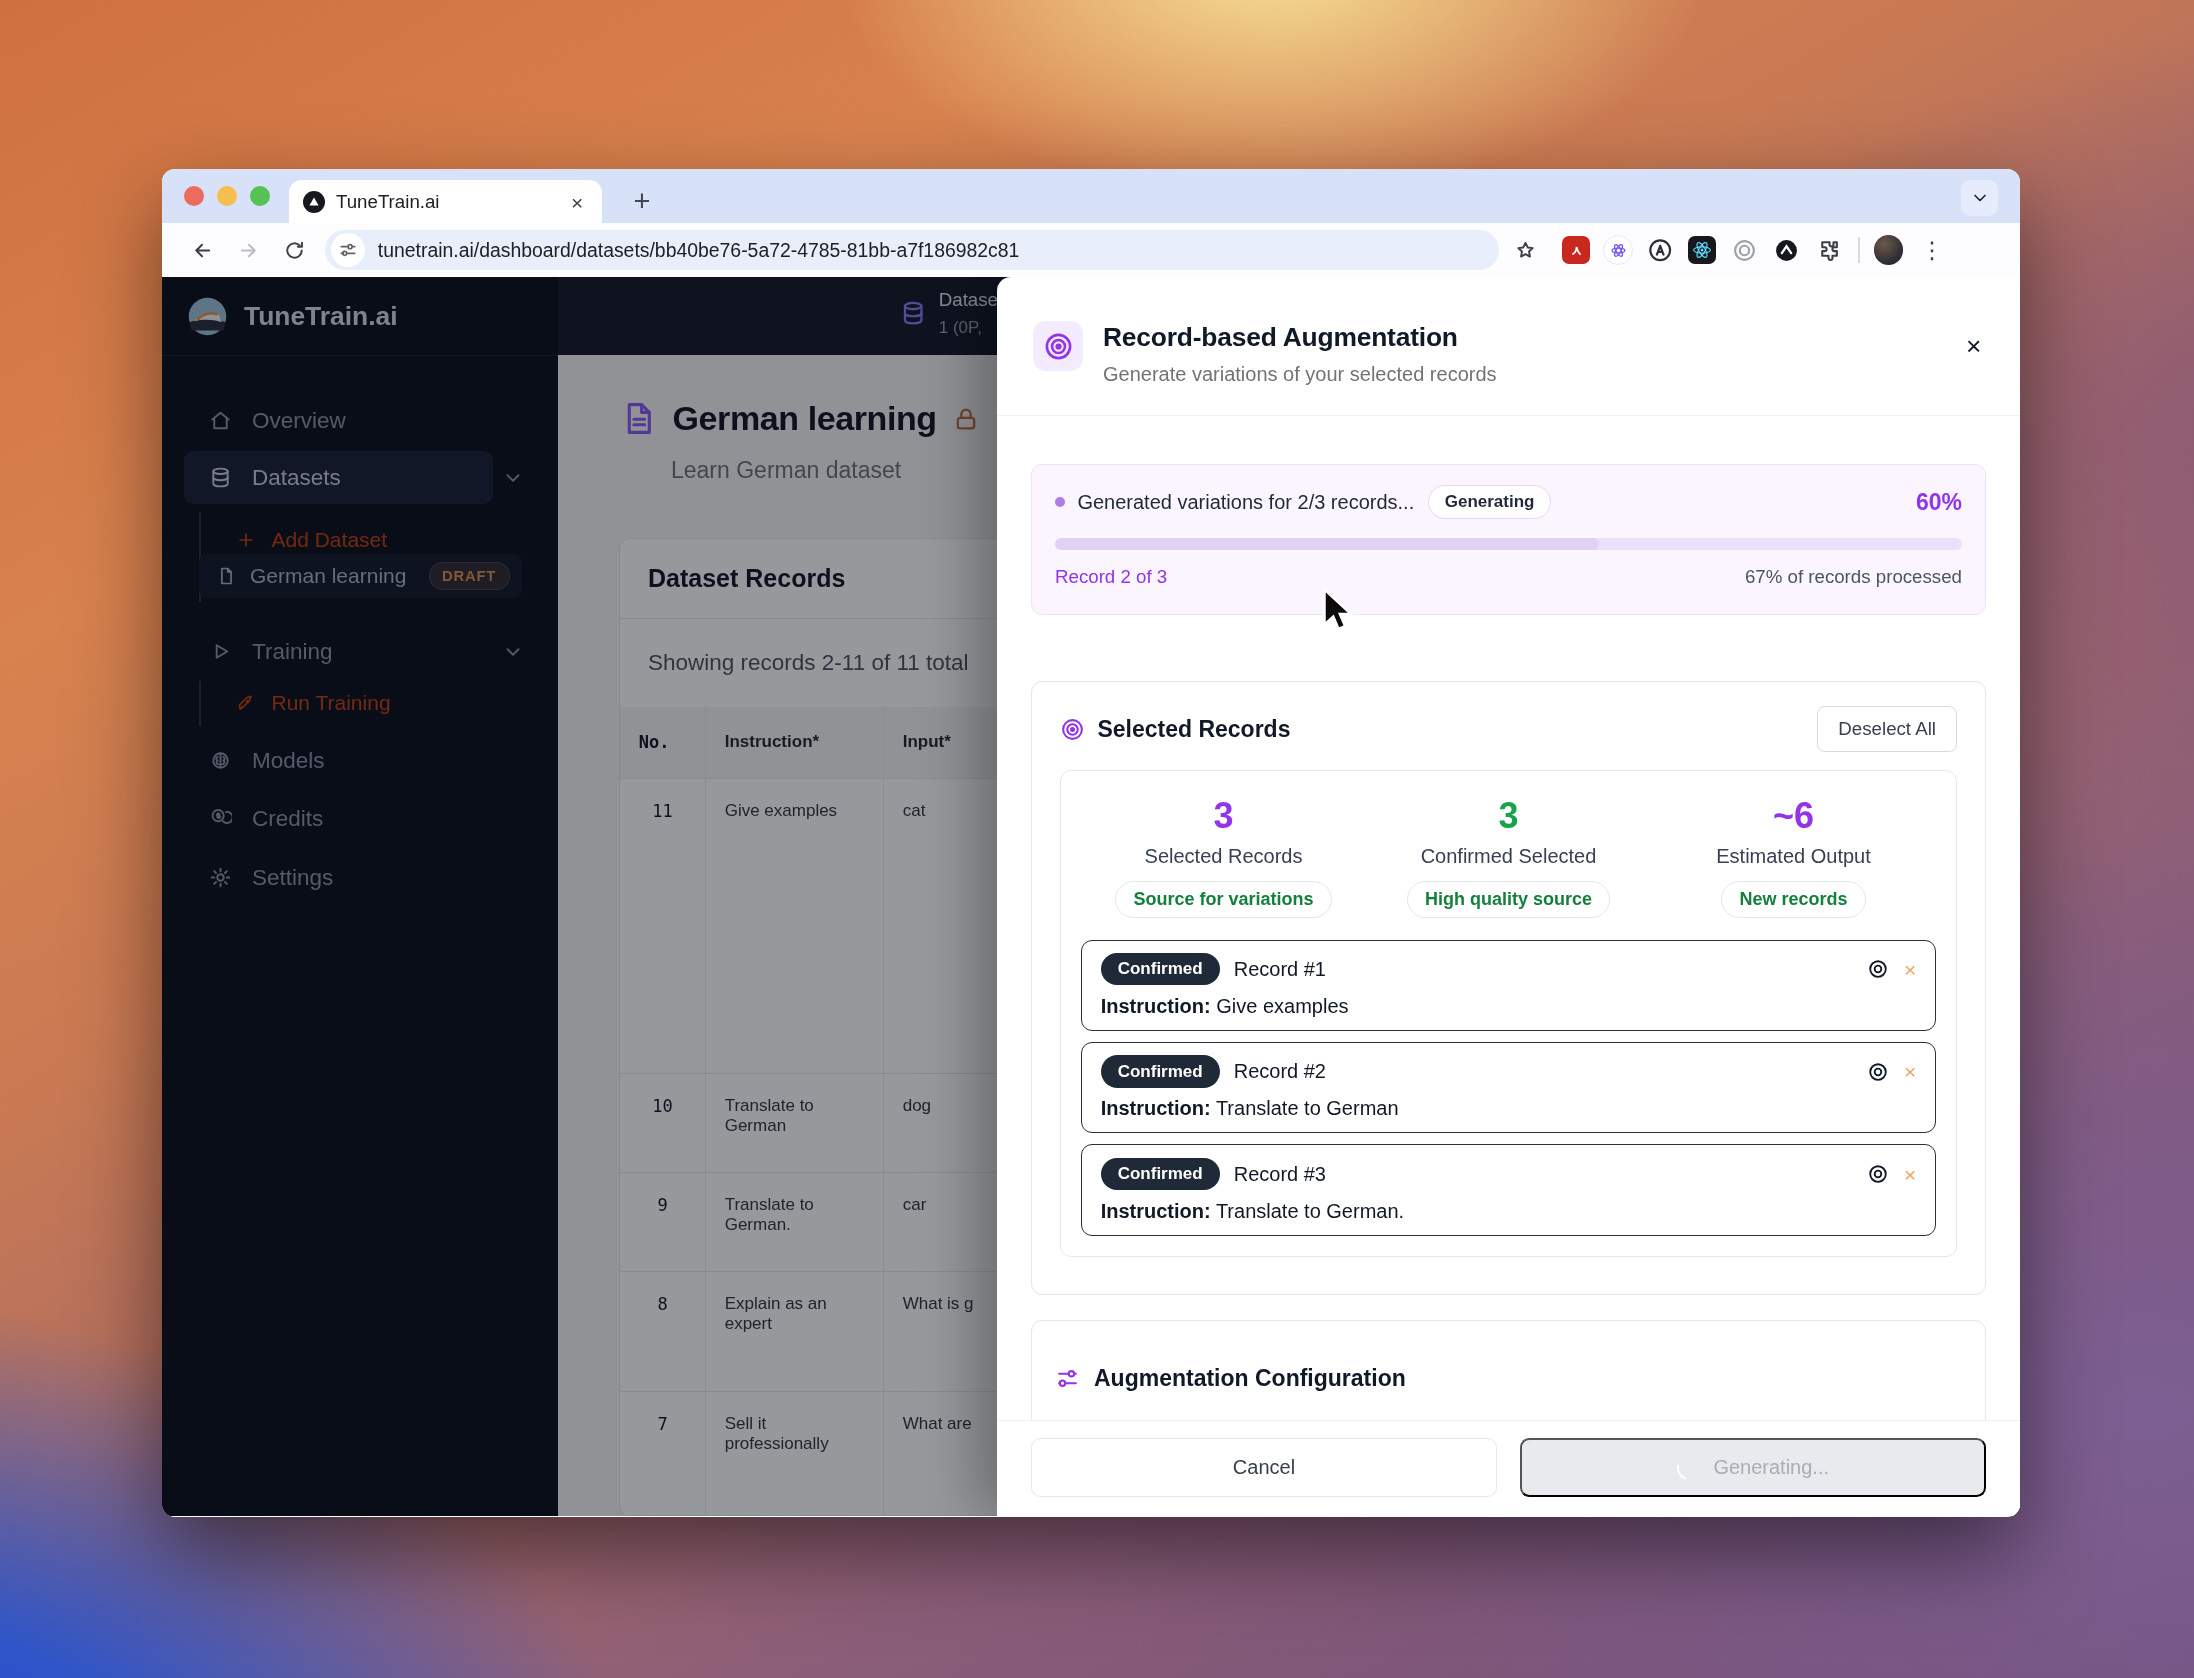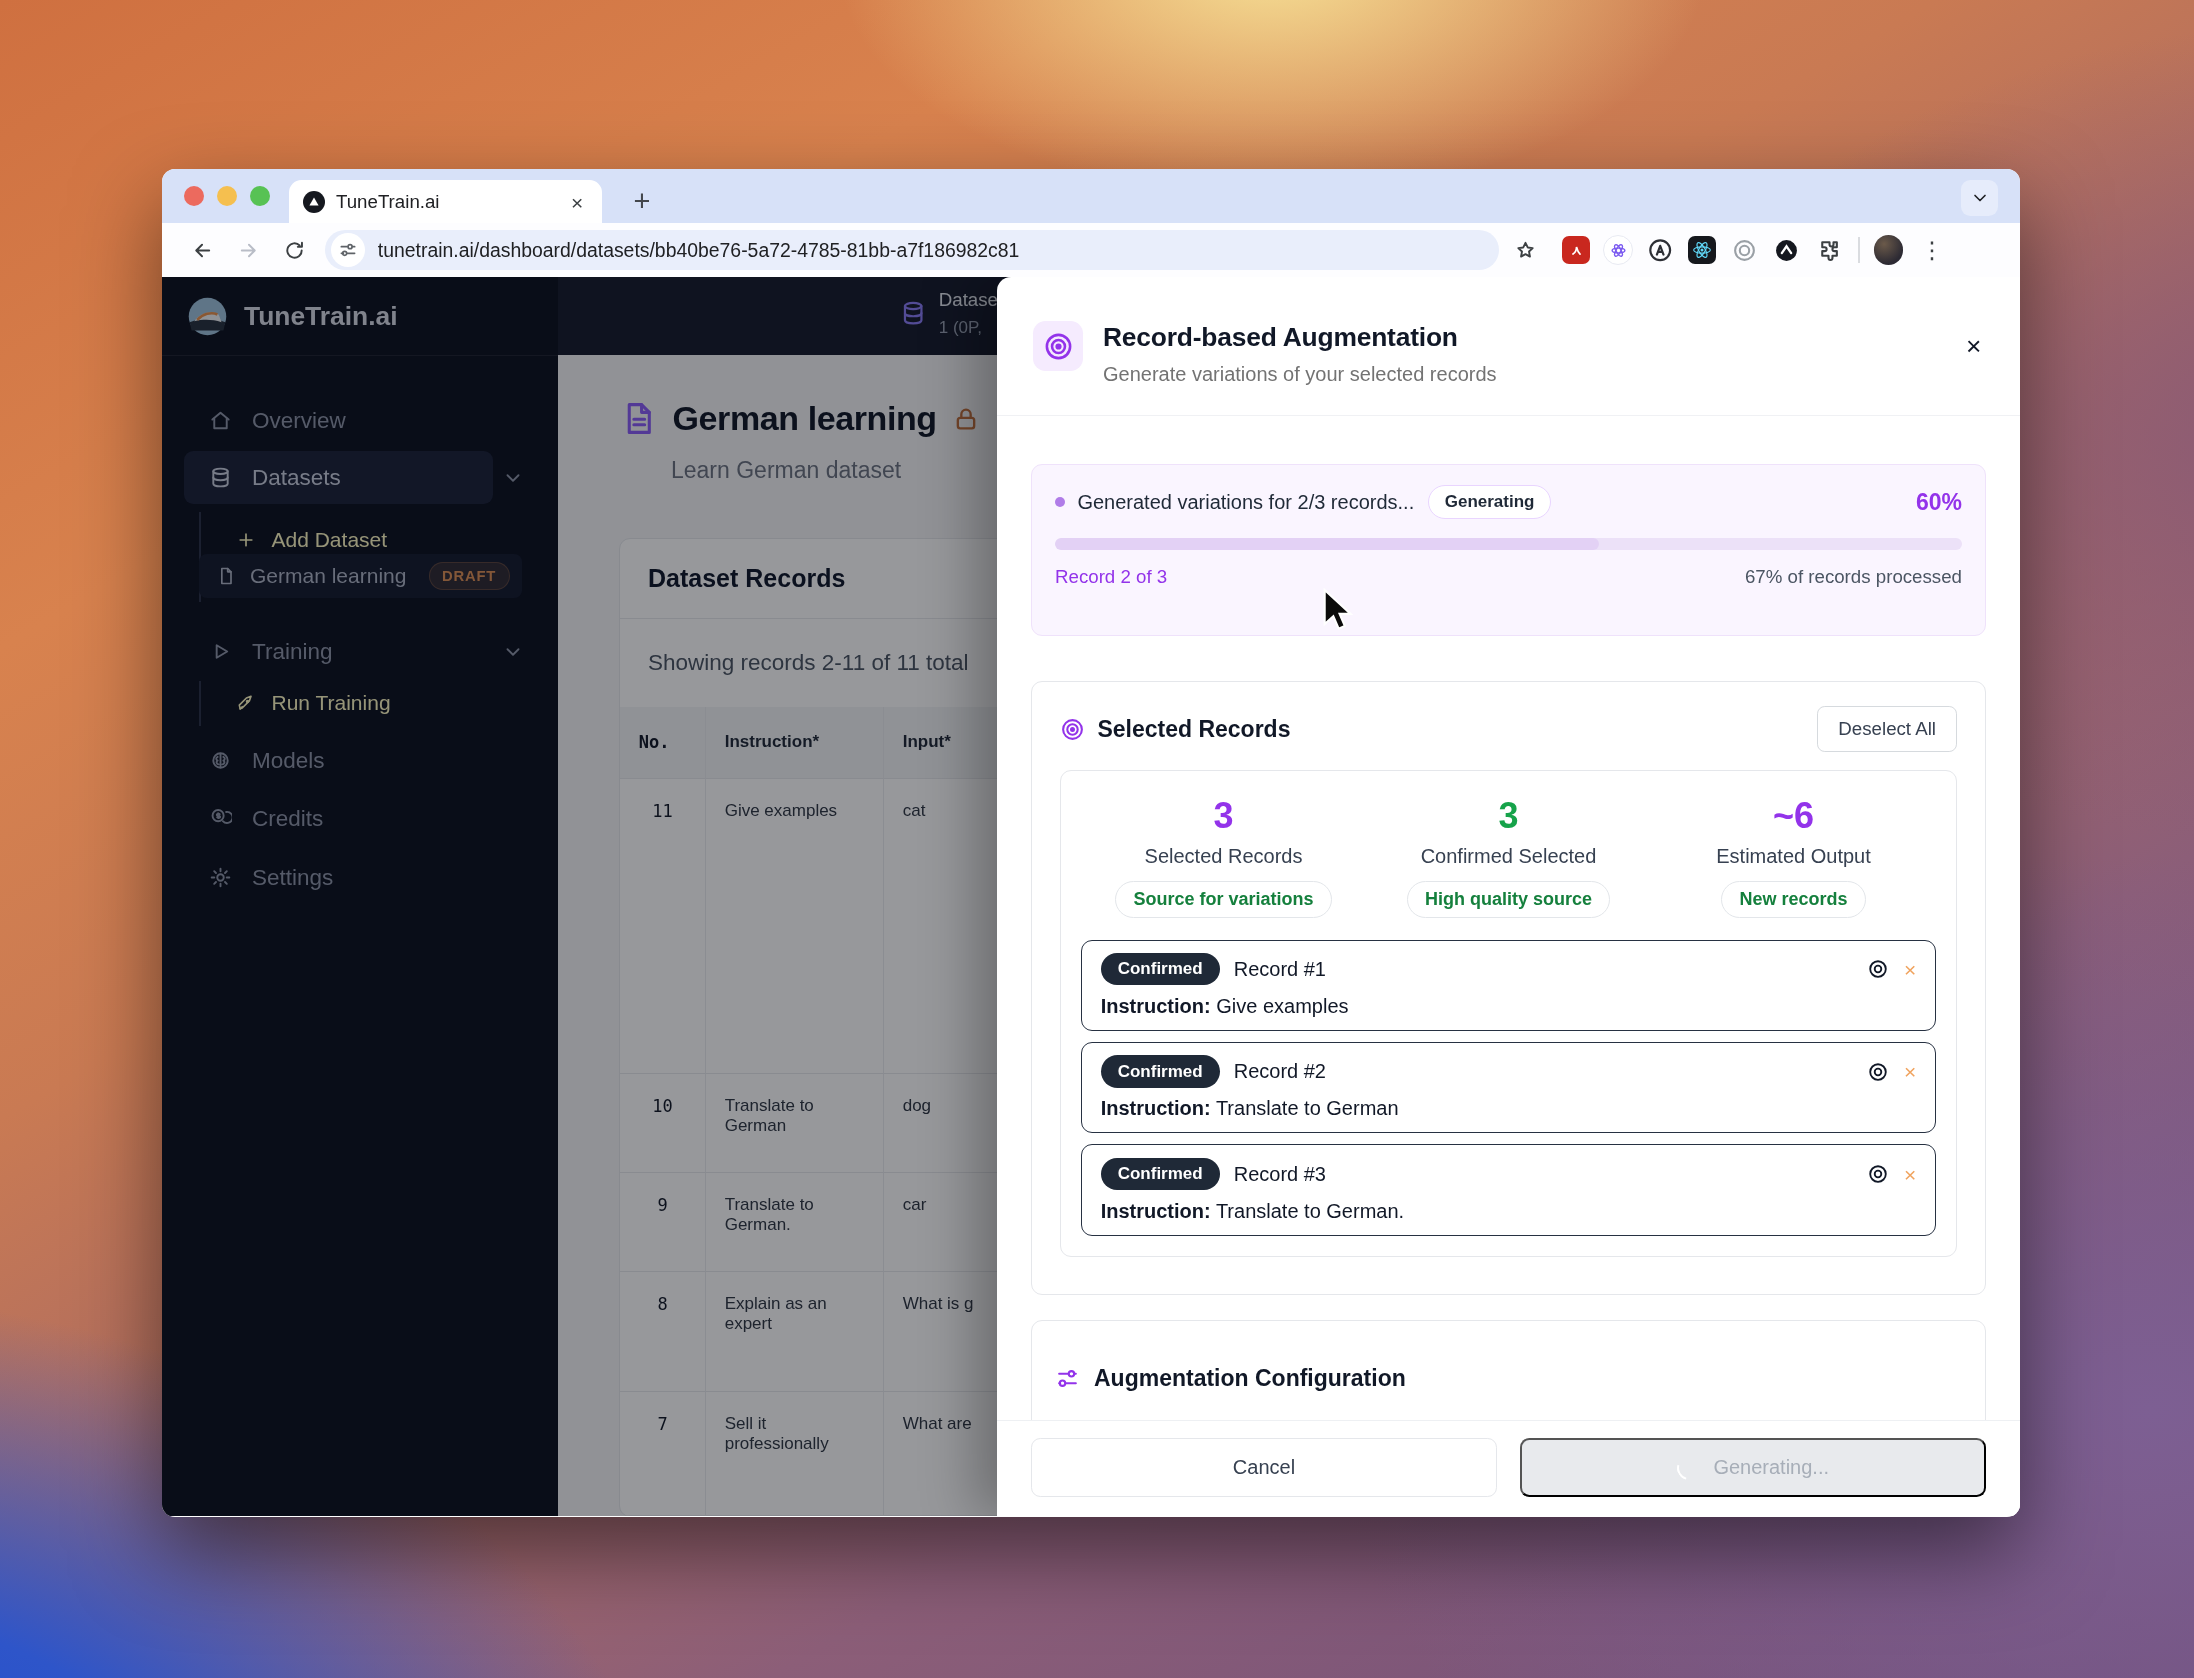--- a/index.html
+++ b/index.html
@@ -48,21 +48,21 @@
   .dim{position:absolute;inset:0;background:rgba(8,10,16,.42);z-index:20;}
 
   
   .sidebar{width:396px;flex:0 0 auto;background:#0b101e;position:relative;color:#8e95a8;}
   .brand{height:78px;display:flex;align-items:center;padding:0 0 0 23px;border-bottom:0.8px solid rgba(255,255,255,.08);}
   .brand-name{margin-left:14px;font-size:26.4px;font-weight:700;color:#d7dbe6;}
   .navrow{position:absolute;left:22px;right:65px;height:53px;display:flex;align-items:center;border-radius:9.3px;padding:0 0 0 25px;font-size:22.5px;}
   .navrow .lbl{margin-left:20px}
   .navrow.sel{background:#1b2138;color:#c9cfde}
   .chev{position:absolute;right:34px;color:#8e95a8}
-  .subrow{position:absolute;left:74px;right:43px;height:40px;display:flex;align-items:center;font-size:21px;color:#fef9c3;}
+  .subrow{position:absolute;left:74px;right:43px;height:40px;display:flex;align-items:center;font-size:21px;color:#c2410c;}
   .subrow .lbl{margin-left:15.5px}
   .gline{position:absolute;left:37px;width:1.6px;background:#2a3147;}
   .dspill{position:absolute;left:37px;right:36px;height:44px;background:#141a2e;border-radius:7.8px;display:flex;align-items:center;padding:0 12.4px 0 17px;font-size:21px;color:#aeb5c6;}
   .dspill .lbl{margin-left:14px;flex:1}
   .draft{font-size:14.8px;font-weight:700;letter-spacing:0.8px;color:#dd8f55;background:rgba(221,143,85,.14);border:0.8px solid rgba(221,143,85,.25);border-radius:776px;padding:5.4px 12.4px;}
 
   
   .main{flex:1;position:relative;overflow:hidden;}
   .topstrip{height:78px;background:#161b2b;position:relative;}
   .ds-info{position:absolute;left:342px;top:12.4px;display:flex;gap:12.4px;color:#e4e8f0;}
@@ -85,21 +85,21 @@
   
   .modal{position:absolute;right:0;top:0;bottom:0;width:1023px;background:#fff;z-index:30;
     border-radius:14px 0 0 0;box-shadow:-23px 0 54px rgba(0,0,0,.28);}
   .m-header{position:absolute;left:0;right:0;top:0;height:138px;}
   .m-icontile{position:absolute;left:36px;top:44px;width:50px;height:50px;border-radius:12.4px;background:#f5ebfe;display:flex;align-items:center;justify-content:center;color:#9333ea;}
   .m-title{position:absolute;left:106px;top:45px;font-size:26.4px;font-weight:700;color:#111827;letter-spacing:-0.2px;}
   .m-sub{position:absolute;left:106px;top:86px;font-size:20px;color:#737373;}
   .m-close{position:absolute;right:34px;top:51px;font-size:26.4px;color:#111827;line-height:1;padding:4.7px;}
   .m-div{position:absolute;left:0;right:0;top:138px;height:0.8px;background:#f0f1f4;}
 
-  .pcard{position:absolute;left:34px;right:34px;top:187px;height:172px;background:#faf5ff;border:0.8px solid #efe2fb;border-radius:11px;box-sizing:border-box;padding:20px 23px;}
+  .pcard{position:absolute;left:34px;right:34px;top:187px;height:151px;background:#faf5ff;border:0.8px solid #efe2fb;border-radius:11px;box-sizing:border-box;padding:20px 23px;}
   .prow1{display:flex;align-items:center;}
   .pdot{width:10px;height:10px;border-radius:50%;background:#b07ce8;flex:0 0 auto;}
   .pstatus{margin-left:12.4px;font-size:20px;color:#1f2937;}
   .pbadge{margin-left:14px;font-size:17px;font-weight:600;color:#1f2937;background:#fff;border:0.8px solid #e9d5ff;border-radius:776px;padding:6.2px 15.5px;}
   .ppct{margin-left:auto;font-size:23px;font-weight:700;color:#9333ea;}
   .pbar{margin-top:18.7px;height:12.4px;border-radius:6.2px;background:#ece1f8;overflow:hidden;}
   .pbar .fill{height:100%;width:60%;background:#e3d1f5;border-radius:6.2px;}
   .prow3{margin-top:15.5px;display:flex;}
   .pstep{font-size:18.7px;color:#9333ea;}
   .pproc{margin-left:auto;font-size:18.7px;color:#4b5563;}

